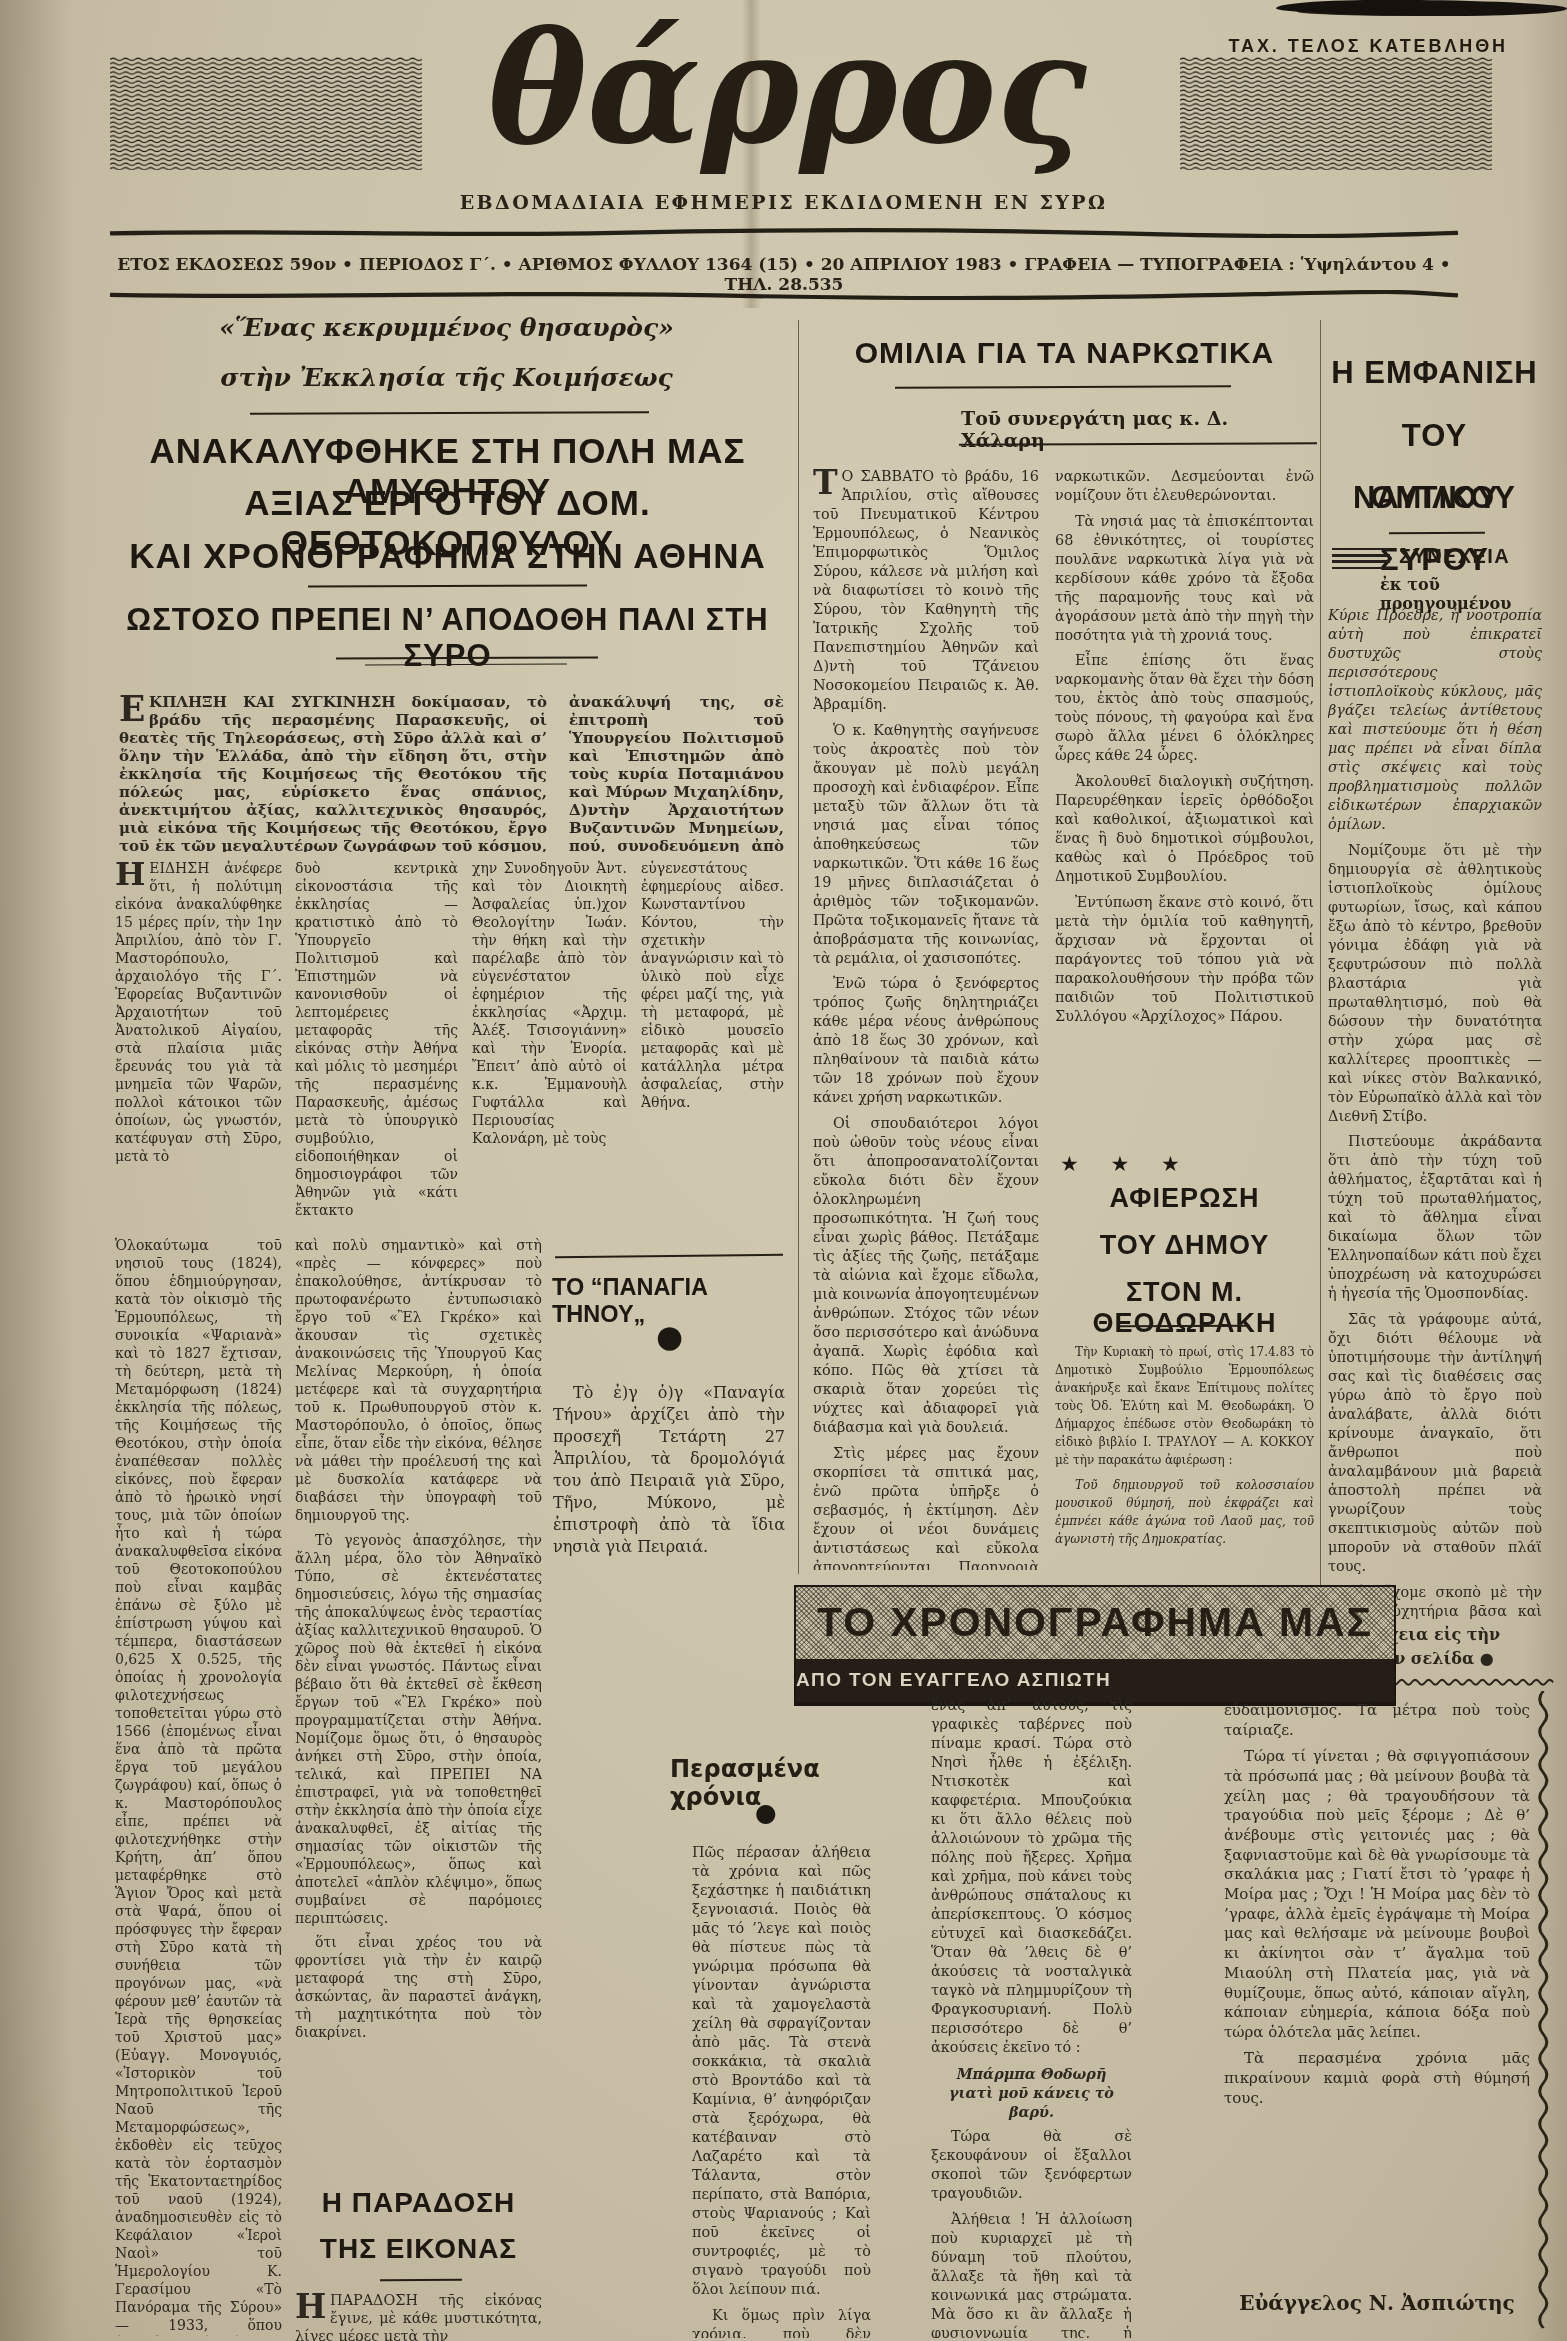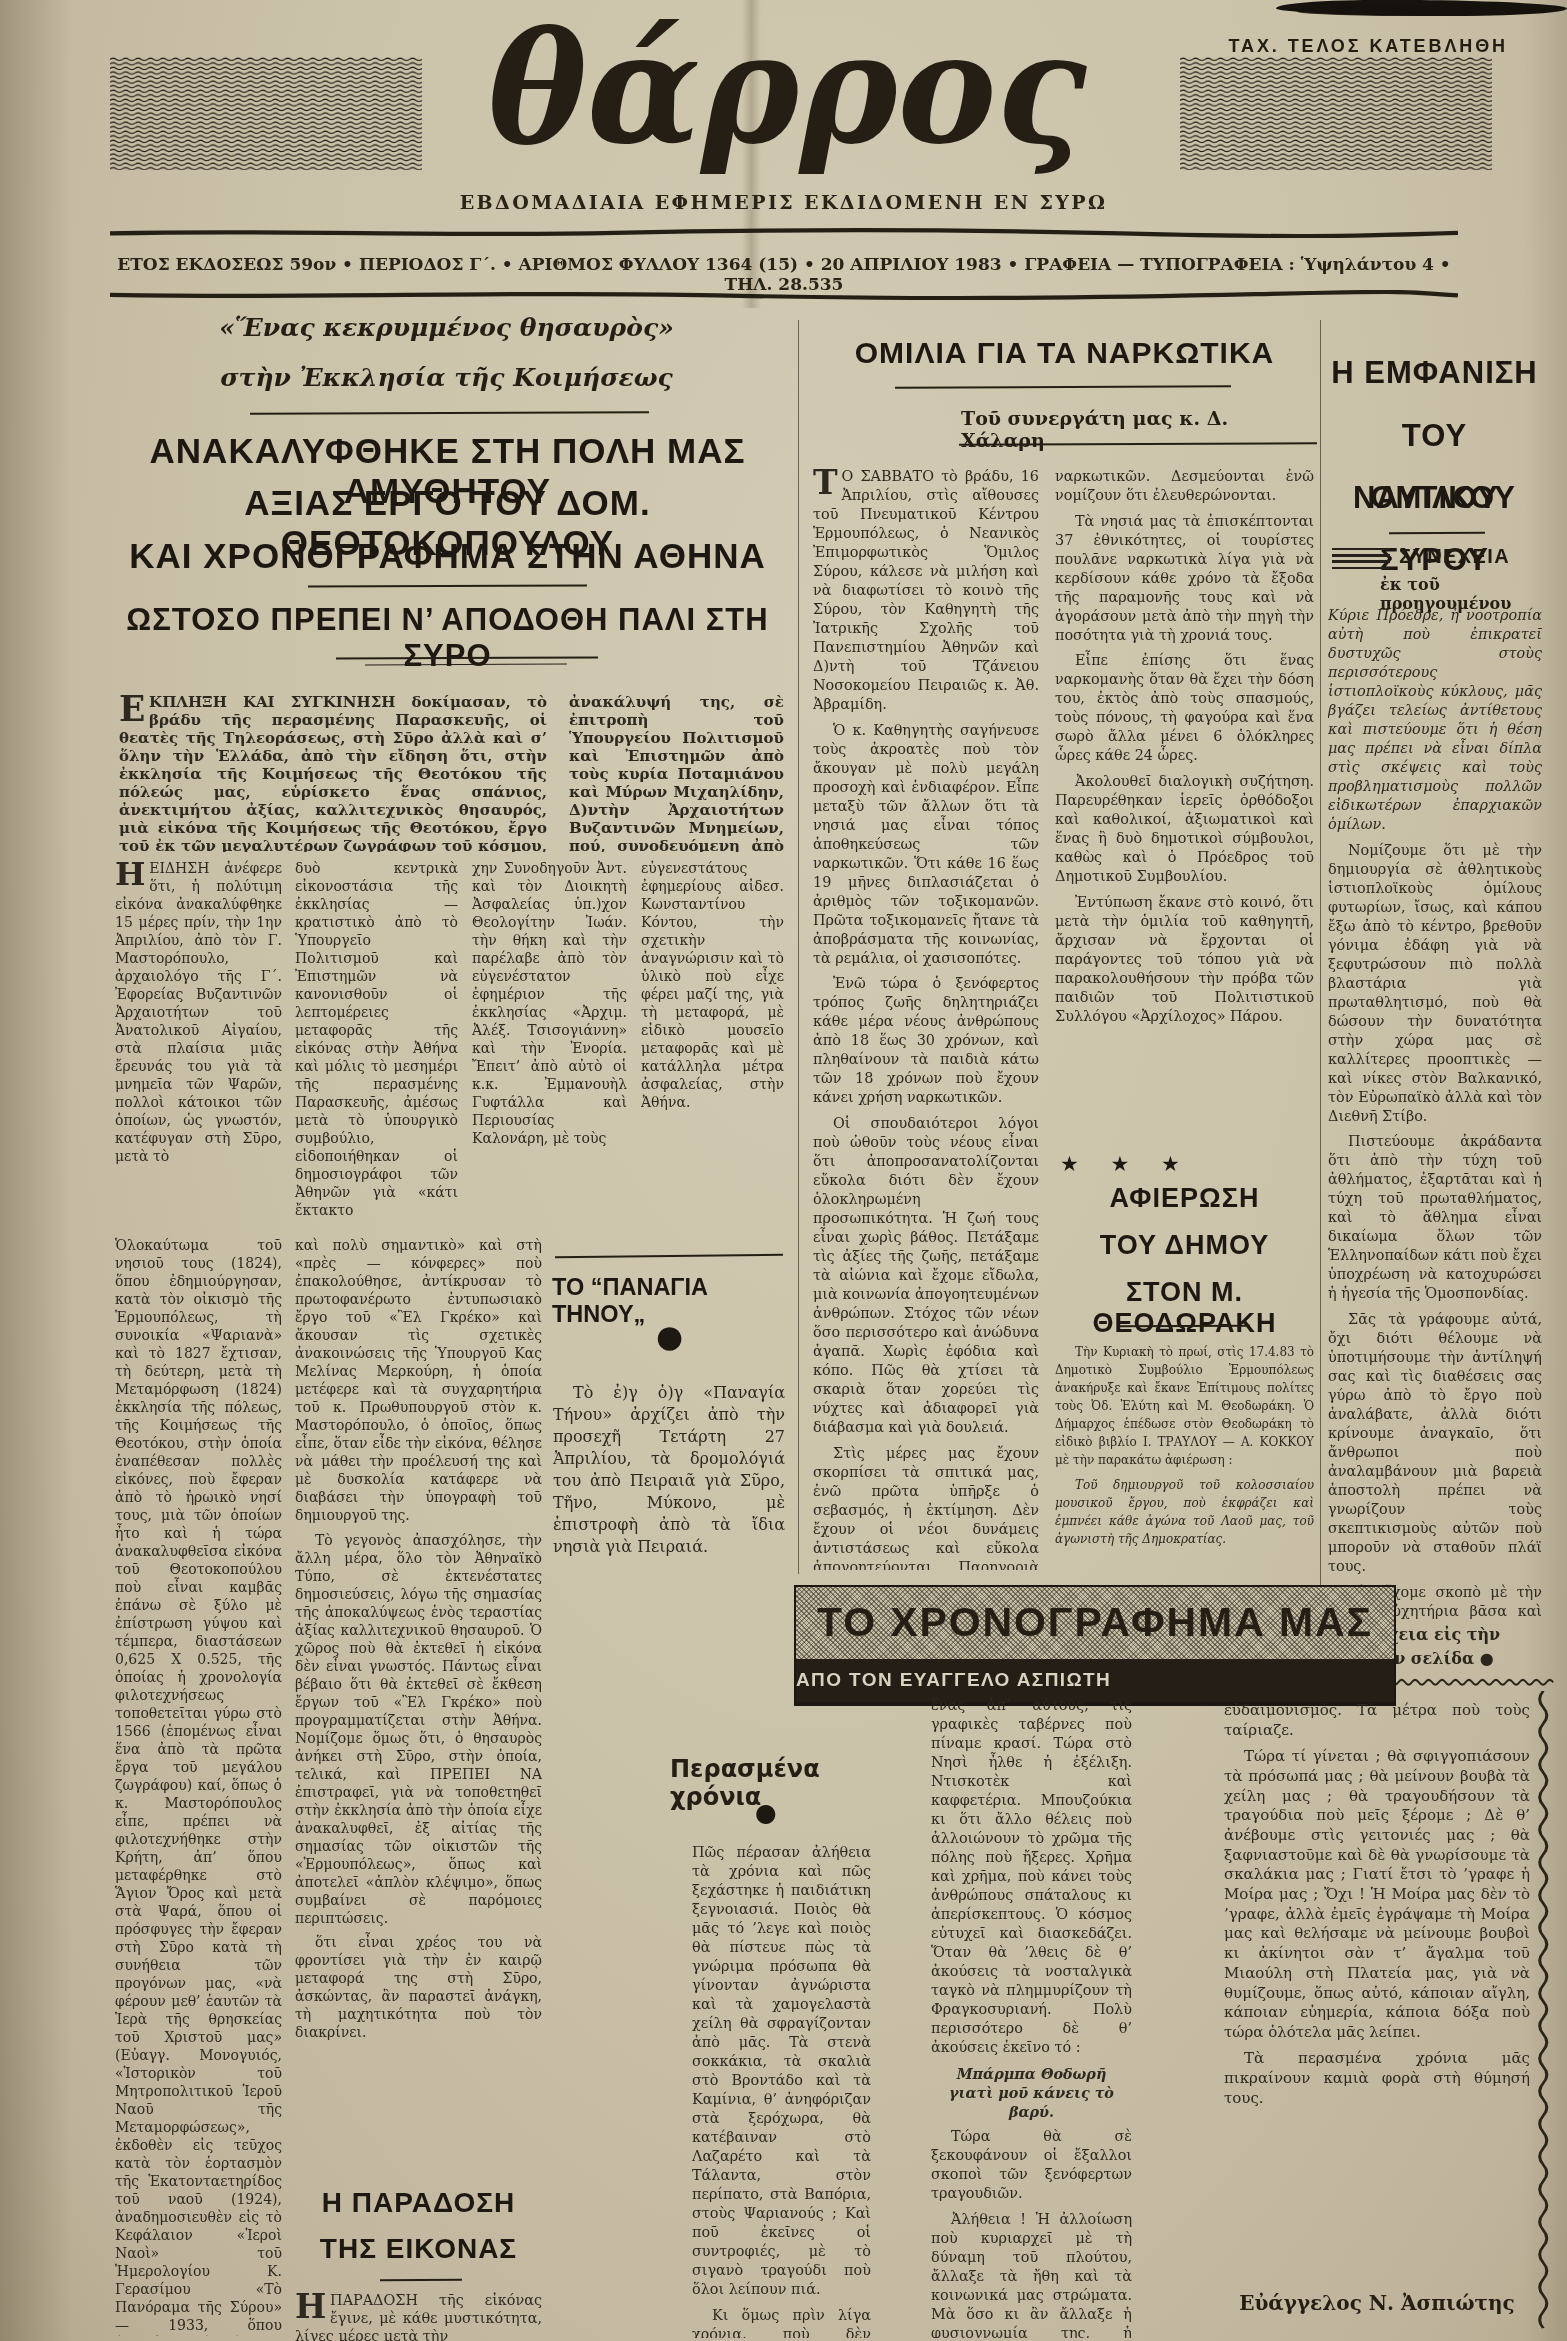--- a/index.html
+++ b/index.html
@@ -137,34 +137,34 @@
 
   <div class="abs col" style="left:813px;top:467px;width:226px;height:1103px;font-size:14.4px;line-height:19px">
     <p class="ni dc">ΤΟ ΣΑΒΒΑΤΟ τὸ βράδυ, 16 Ἀπριλίου, στὶς αἴθουσες τοῦ Πνευματικοῦ Κέντρου Ἑρμουπόλεως, ὁ Νεανικὸς Ἐπιμορφωτικὸς Ὅμιλος Σύρου, κάλεσε νὰ μιλήση καὶ νὰ διαφωτίσει τὸ κοινὸ τῆς Σύρου, τὸν Καθηγητὴ τῆς Ἰατρικῆς Σχολῆς τοῦ Πανεπιστημίου Ἀθηνῶν καὶ Δ)ντὴ τοῦ Τζάνειου Νοσοκομείου Πειραιῶς κ. Ἀθ. Ἀβραμίδη.</p>
     <p>Ὁ κ. Καθηγητὴς σαγήνευσε τοὺς ἀκροατὲς ποὺ τὸν ἄκουγαν μὲ πολὺ μεγάλη προσοχὴ καὶ ἐνδιαφέρον. Εἶπε μεταξὺ τῶν ἄλλων ὅτι τὰ νησιά μας εἶναι τόπος ἀποθηκεύσεως τῶν ναρκωτικῶν. Ὅτι κάθε 16 ἕως 19 μῆνες διπλασιάζεται ὁ ἀριθμὸς τῶν τοξικομανῶν. Πρῶτα τοξικομανεῖς ἤτανε τὰ ἀποβράσματα τῆς κοινωνίας, τὰ ρεμάλια, οἱ χασισοπότες.</p>
     <p>Ἐνῶ τώρα ὁ ξενόφερτος τρόπος ζωῆς δηλητηριάζει κάθε μέρα νέους ἀνθρώπους ἀπὸ 18 ἕως 30 χρόνων, καὶ πληθαίνουν τὰ παιδιὰ κάτω τῶν 18 χρόνων ποὺ ἔχουν κάνει χρήση ναρκωτικῶν.</p>
     <p>Οἱ σπουδαιότεροι λόγοι ποὺ ὠθοῦν τοὺς νέους εἶναι ὅτι ἀποπροσανατολίζονται εὔκολα διότι δὲν ἔχουν ὁλοκληρωμένη προσωπικότητα. Ἡ ζωή τους εἶναι χωρὶς βάθος. Πετάξαμε τὶς ἀξίες τῆς ζωῆς, πετάξαμε τὰ αἰώνια καὶ ἔχομε εἴδωλα, μιὰ κοινωνία ἀπογοητευμένων ἀνθρώπων. Στόχος τῶν νέων ὅσο περισσότερο καὶ ἀνώδυνα ἀγαπᾶ. Χωρὶς ἐφόδια καὶ κόπο. Πῶς θὰ χτίσει τὰ σκαριὰ ὅταν χορεύει τὶς νύχτες καὶ ἀδιαφορεῖ γιὰ διάβασμα καὶ γιὰ δουλειά.</p>
     <p>Στὶς μέρες μας ἔχουν σκορπίσει τὰ σπιτικά μας, ἐνῶ πρῶτα ὑπῆρξε ὁ σεβασμός, ἡ ἐκτίμηση. Δὲν ἔχουν οἱ νέοι δυνάμεις ἀντιστάσεως καὶ εὔκολα ἀπογοητεύονται. Παρηγοριὰ βρίσκουν σὲ κεῖνο ποὺ τοὺς κάνει νὰ λησμονήσουν σὲ ψεύτικους κόσμους τῶν</p>
   </div>
   <div class="abs col" style="left:1055px;top:467px;width:259px;height:678px;font-size:14.4px;line-height:19px">
     <p class="ni">ναρκωτικῶν. Δεσμεύονται ἐνῶ νομίζουν ὅτι ἐλευθερώνονται.</p>
-    <p>Τὰ νησιά μας τὰ ἐπισκέπτονται 37 ἐθνικότητες, οἱ τουρίστες πουλᾶνε ναρκωτικὰ λίγα γιὰ νὰ κερδίσουν κάθε χρόνο τὰ ἔξοδα τῆς παραμονῆς τους καὶ νὰ ἀγοράσουν μετὰ ἀπὸ τὴν πηγὴ τὴν ποσότητα γιὰ τὴ χρονιά τους.</p>
+    <p>Τὰ νησιά μας τὰ ἐπισκέπτονται 68 ἐθνικότητες, οἱ τουρίστες πουλᾶνε ναρκωτικὰ λίγα γιὰ νὰ κερδίσουν κάθε χρόνο τὰ ἔξοδα τῆς παραμονῆς τους καὶ νὰ ἀγοράσουν μετὰ ἀπὸ τὴν πηγὴ τὴν ποσότητα γιὰ τὴ χρονιά τους.</p>
     <p>Εἶπε ἐπίσης ὅτι ἕνας ναρκομανὴς ὅταν θὰ ἔχει τὴν δόση του, ἐκτὸς ἀπὸ τοὺς σπασμούς, τοὺς πόνους, τὴ φαγούρα καὶ ἕνα σωρὸ ἄλλα μένει 6 ὁλόκληρες ὧρες κάθε 24 ὧρες.</p>
     <p>Ἀκολουθεῖ διαλογικὴ συζήτηση. Παρευρέθηκαν ἱερεῖς ὀρθόδοξοι καὶ καθολικοί, ἀξιωματικοὶ καὶ ἕνας ἢ δυὸ δημοτικοὶ σύμβουλοι, καθὼς καὶ ὁ Πρόεδρος τοῦ Δημοτικοῦ Συμβουλίου.</p>
     <p>Ἐντύπωση ἔκανε στὸ κοινό, ὅτι μετὰ τὴν ὁμιλία τοῦ καθηγητῆ, ἄρχισαν νὰ ἔρχονται οἱ παράγοντες τοῦ τόπου γιὰ νὰ παρακολουθήσουν τὴν πρόβα τῶν παιδιῶν τοῦ Πολιτιστικοῦ Συλλόγου «Ἀρχίλοχος» Πάρου.</p>
   </div>
 
   <div class="abs starline" style="left:1060px;top:1152px">★ ★ ★</div>
   <div class="abs hl ctr" style="left:1055px;top:1183px;width:259px;font-size:27px">ΑΦΙΕΡΩΣΗ</div>
   <div class="abs hl ctr" style="left:1055px;top:1230px;width:259px;font-size:27px">ΤΟΥ ΔΗΜΟΥ</div>
   <div class="abs hl ctr" style="left:1055px;top:1277px;width:259px;font-size:27px">ΣΤΟΝ Μ. ΘΕΟΔΩΡΑΚΗ</div>
   <div class="abs smallrule" style="left:1120px;top:1325px;width:130px;height:1.9px"></div>
   <div class="abs col" style="left:1055px;top:1343px;width:259px;height:232px;font-size:12px;line-height:18px">
     <p>Τὴν Κυριακὴ τὸ πρωί, στὶς 17.4.83 τὸ Δημοτικὸ Συμβούλιο Ἑρμουπόλεως ἀνακήρυξε καὶ ἔκανε Ἐπίτιμους πολίτες τοὺς Ὀδ. Ἐλύτη καὶ Μ. Θεοδωράκη. Ὁ Δήμαρχος ἐπέδωσε στὸν Θεοδωράκη τὸ εἰδικὸ βιβλίο Ι. ΤΡΑΥΛΟΥ — Α. ΚΟΚΚΟΥ μὲ τὴν παρακάτω ἀφιέρωση :</p>
-    <p class="i">Τοῦ δημιουργοῦ τοῦ κολοσσιαίου μουσικοῦ ἔργου, ποὺ ἐκφράζει καὶ ἐμπνέει κάθε ἀγώνα τοῦ Λαοῦ μας, τοῦ ἀγωνιστὴ τῆς Δημοκρατίας.</p>
+    <p class="i">Τοῦ δημιουργοῦ τοῦ κολοσσιαίου μουσικοῦ θύμησή, ποὺ ἐκφράζει καὶ ἐμπνέει κάθε ἀγώνα τοῦ Λαοῦ μας, τοῦ ἀγωνιστὴ τῆς Δημοκρατίας.</p>
 
   </div>
 
   <div class="abs hl ctr" style="left:1327px;top:342px;width:215px;font-size:31px;line-height:62px">Η ΕΜΦΑΝΙΣΗ</div>
   <div class="abs hl ctr" style="left:1327px;top:405px;width:215px;font-size:31px;line-height:62px">ΤΟΥ ΝΑΥΤΙΚΟΥ</div>
   <div class="abs hl ctr" style="left:1327px;top:467px;width:215px;font-size:31px;line-height:62px">ΟΜΙΛΟΥ ΣΥΡΟΥ</div>
   <div class="abs smallrule" style="left:1389px;top:532px;width:96px"></div>
 
   <div class="abs linesicon" style="left:1332px;top:548px;width:58px;height:21px"></div>
   <div class="abs sans b" style="left:1399px;top:545px;font-size:20px;letter-spacing:1.4px;color:#221c13">ΣΥΝΕΧΕΙΑ</div>

